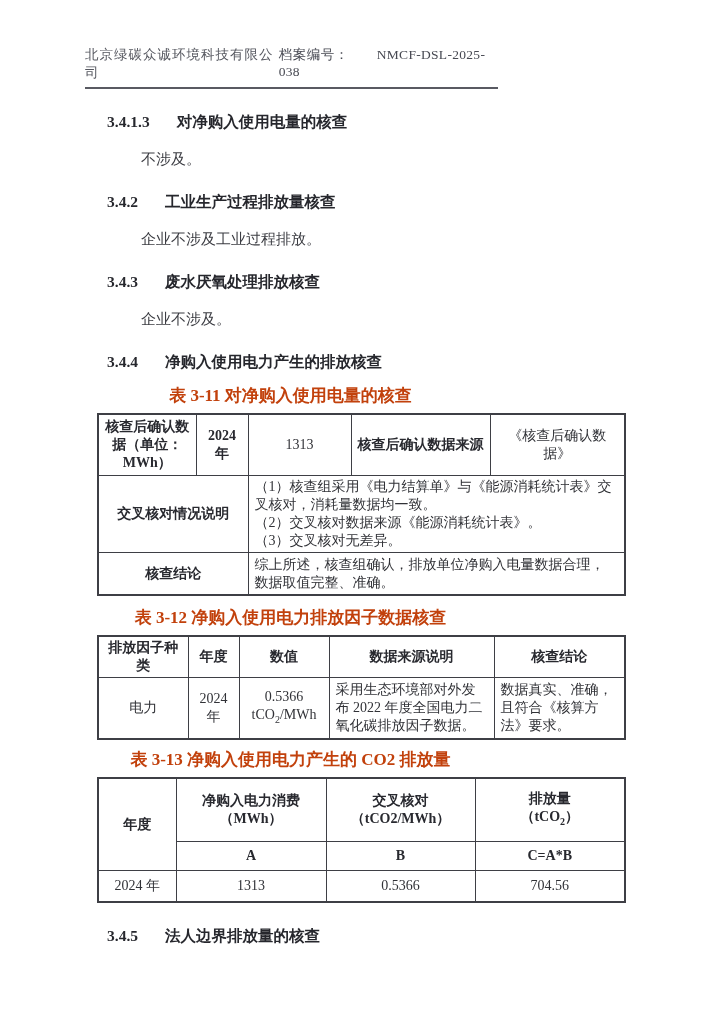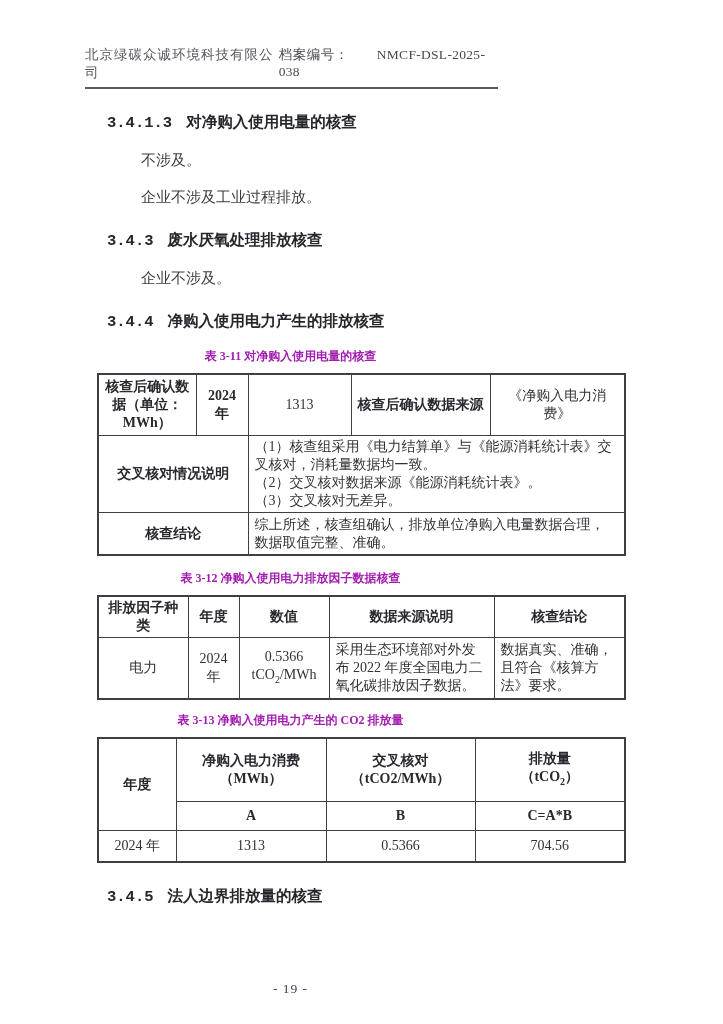--- a/index.html
+++ b/index.html
@@ -10,23 +10,23 @@
   }
   .page{box-sizing:border-box;width:583px;height:1024px;padding:46px 99px 0 97px;}
   
   .hdr{display:flex;justify-content:space-between;align-items:baseline;
        margin:0 -12px;font-size:13.5px;color:#55575f;letter-spacing:1px;}
   .hdr .right{color:#474952;letter-spacing:.5px;}
   .hdr .right .no{margin-left:28px;font-family:"Liberation Serif",serif;letter-spacing:.3px;}
   .hdr-rule{border-bottom:2px solid #595a62;margin:5px -14px 0 -12px;}
   
   .heading{font-weight:bold;font-size:15.5px;color:#26272d;margin:23px 0 0 10px;line-height:20px;}
-  .heading .num{display:inline-block;margin-right:14px;font-family:Liberation Mono, monospace;}
+  .heading .num{display:inline-block;margin-right:27px;}
   .para{font-size:15px;color:#3b3c42;margin:17px 0 0 0;padding-left:44px;line-height:20px;}
-  .tcaption{text-align:center;font-weight:bold;font-size:12px;color:#a21caf;margin-top:14px;line-height:20px;}
+  .tcaption{text-align:center;font-weight:bold;font-size:17px;color:#c2410c;margin-top:14px;line-height:20px;}
   
   table{border-collapse:collapse;table-layout:fixed;width:527px;margin-top:7px;
         font-size:14px;color:#313237;border:2px solid #3e3f45;}
   td{border:1px solid #3e3f45;text-align:center;vertical-align:middle;
      padding:2px 6px;line-height:18px;overflow:hidden;}
   td.b{font-weight:bold;color:#28292f;}
   td.left{text-align:left;}
   .t11-r1 td{height:56px;}
   .t11-r2 td{height:72px;margin-left:13px;}
   .t11-r3 td{height:37px;}
@@ -52,20 +52,23 @@
       <span>档案编号：</span><span class="no">NMCF-DSL-2025-038</span>
     </span>
   </div>
   <div class="hdr-rule"></div>
 
   <div class="heading">
     <span class="num">3.4.1.3</span><span>对净购入使用电量的核查</span>
   </div>
   <div class="para">不涉及。</div>
 
+  <div class="heading">
+    <span class="num">3.4.2</span><span>工业生产过程排放量核查</span>
+  </div>
   <div class="para">企业不涉及工业过程排放。</div>
 
   <div class="heading">
     <span class="num">3.4.3</span><span>废水厌氧处理排放核查</span>
   </div>
   <div class="para">企业不涉及。</div>
 
   <div class="heading">
     <span class="num">3.4.4</span><span>净购入使用电力产生的排放核查</span>
   </div>
@@ -78,21 +81,21 @@
         <col style="width:103px">
         <col style="width:139px">
         <col style="width:135px">
       </colgroup>
     <tbody>
         <tr class="t11-r1">
       <td class="b">核查后确认数据（单位：MWh）</td>
       <td class="b">2024 年</td>
       <td>1313</td>
       <td class="b">核查后确认数据来源</td>
-      <td>《净购入电力消费》</td>
+      <td>《核查后确认数据》</td>
     </tr>
     <tr class="t11-r2">
       <td class="b" colspan="2">交叉核对情况说明</td>
       <td class="left" colspan="3">
         <div>（1）核查组采用《电力结算单》与《能源消耗统计表》交叉核对，消耗量数据均一致。</div>
         <div>（2）交叉核对数据来源《能源消耗统计表》。</div>
         <div>（3）交叉核对无差异。</div>
       </td>
     </tr>
     <tr class="t11-r3">

